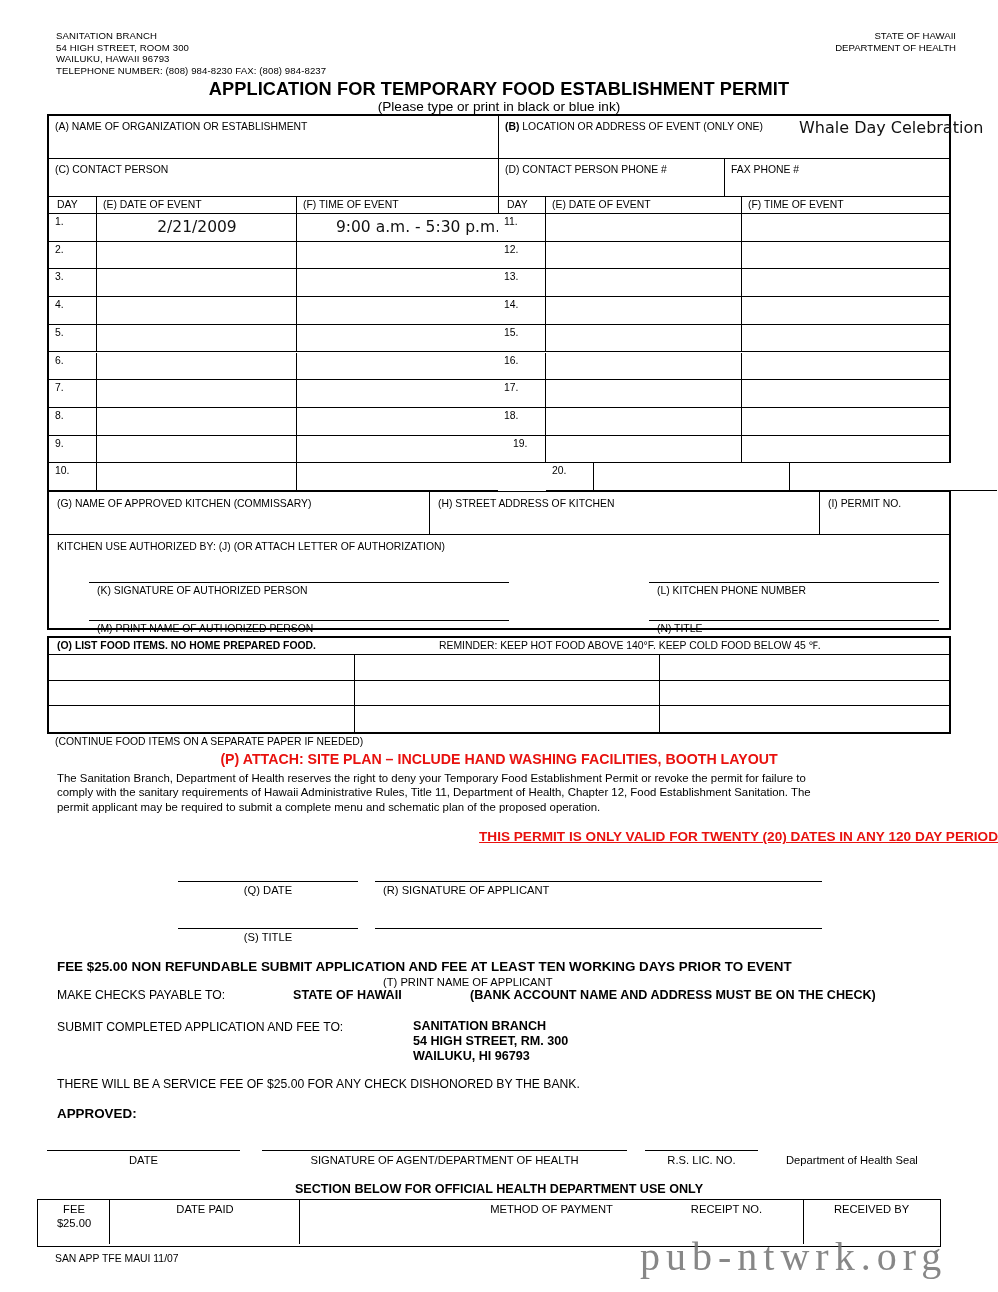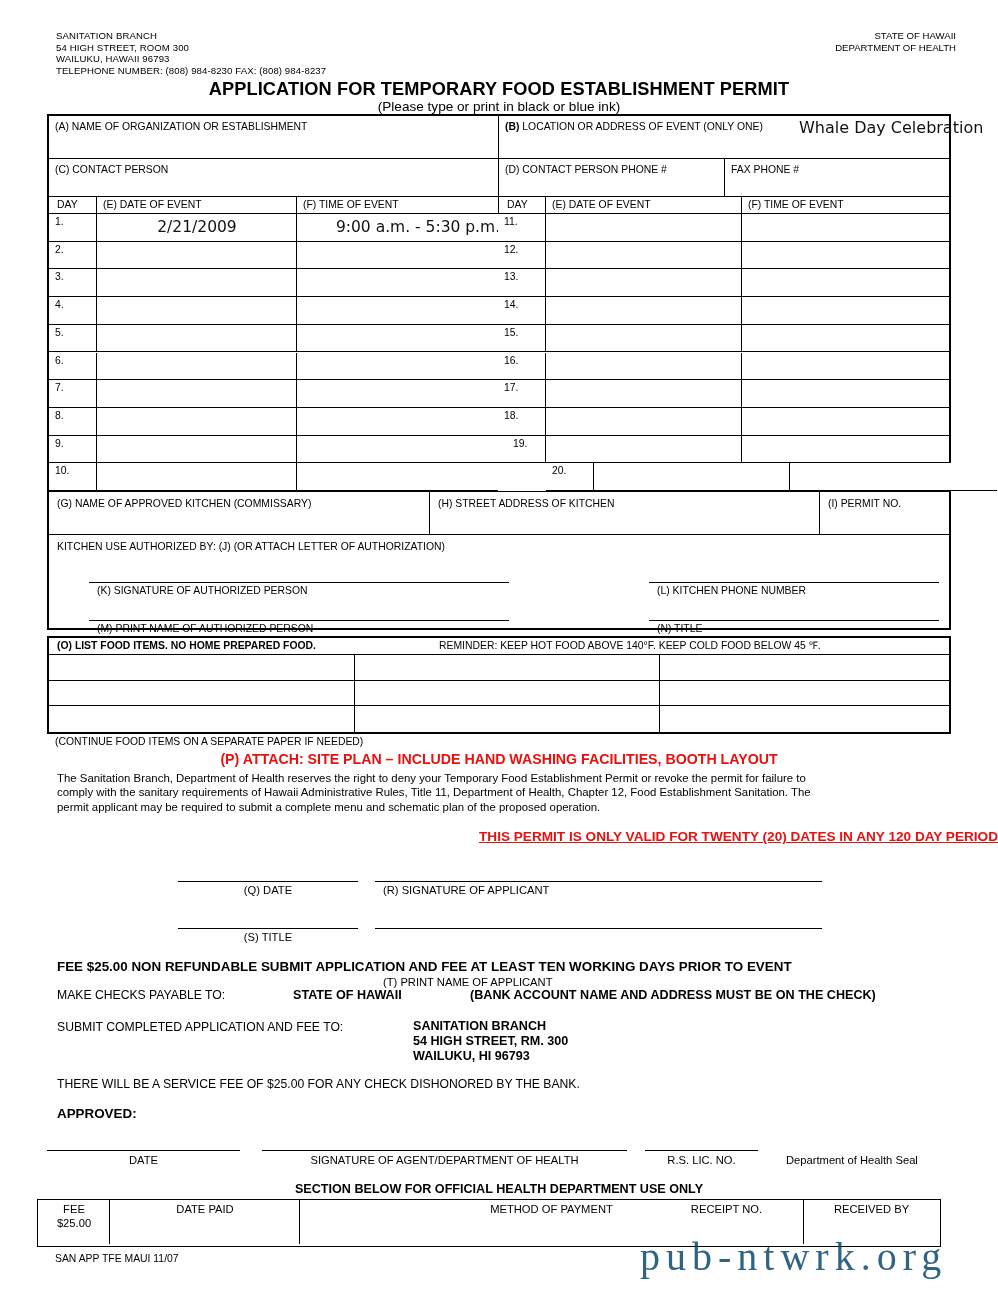--- a/index.html
+++ b/index.html
@@ -136,21 +136,21 @@
     position: absolute;
     font-size: 12.2px;
     white-space: nowrap;
   }
 
   
   .watermark {
     position: absolute;
     font-family: "Liberation Serif", serif;
     font-size: 40px;
-    color: #0c4a6e;
+    color: #737373;
     letter-spacing: 6px;
     white-space: nowrap;
     opacity: .85;
   }
 </style>
 </head>
 <body>
 
 <div id="page">
 

